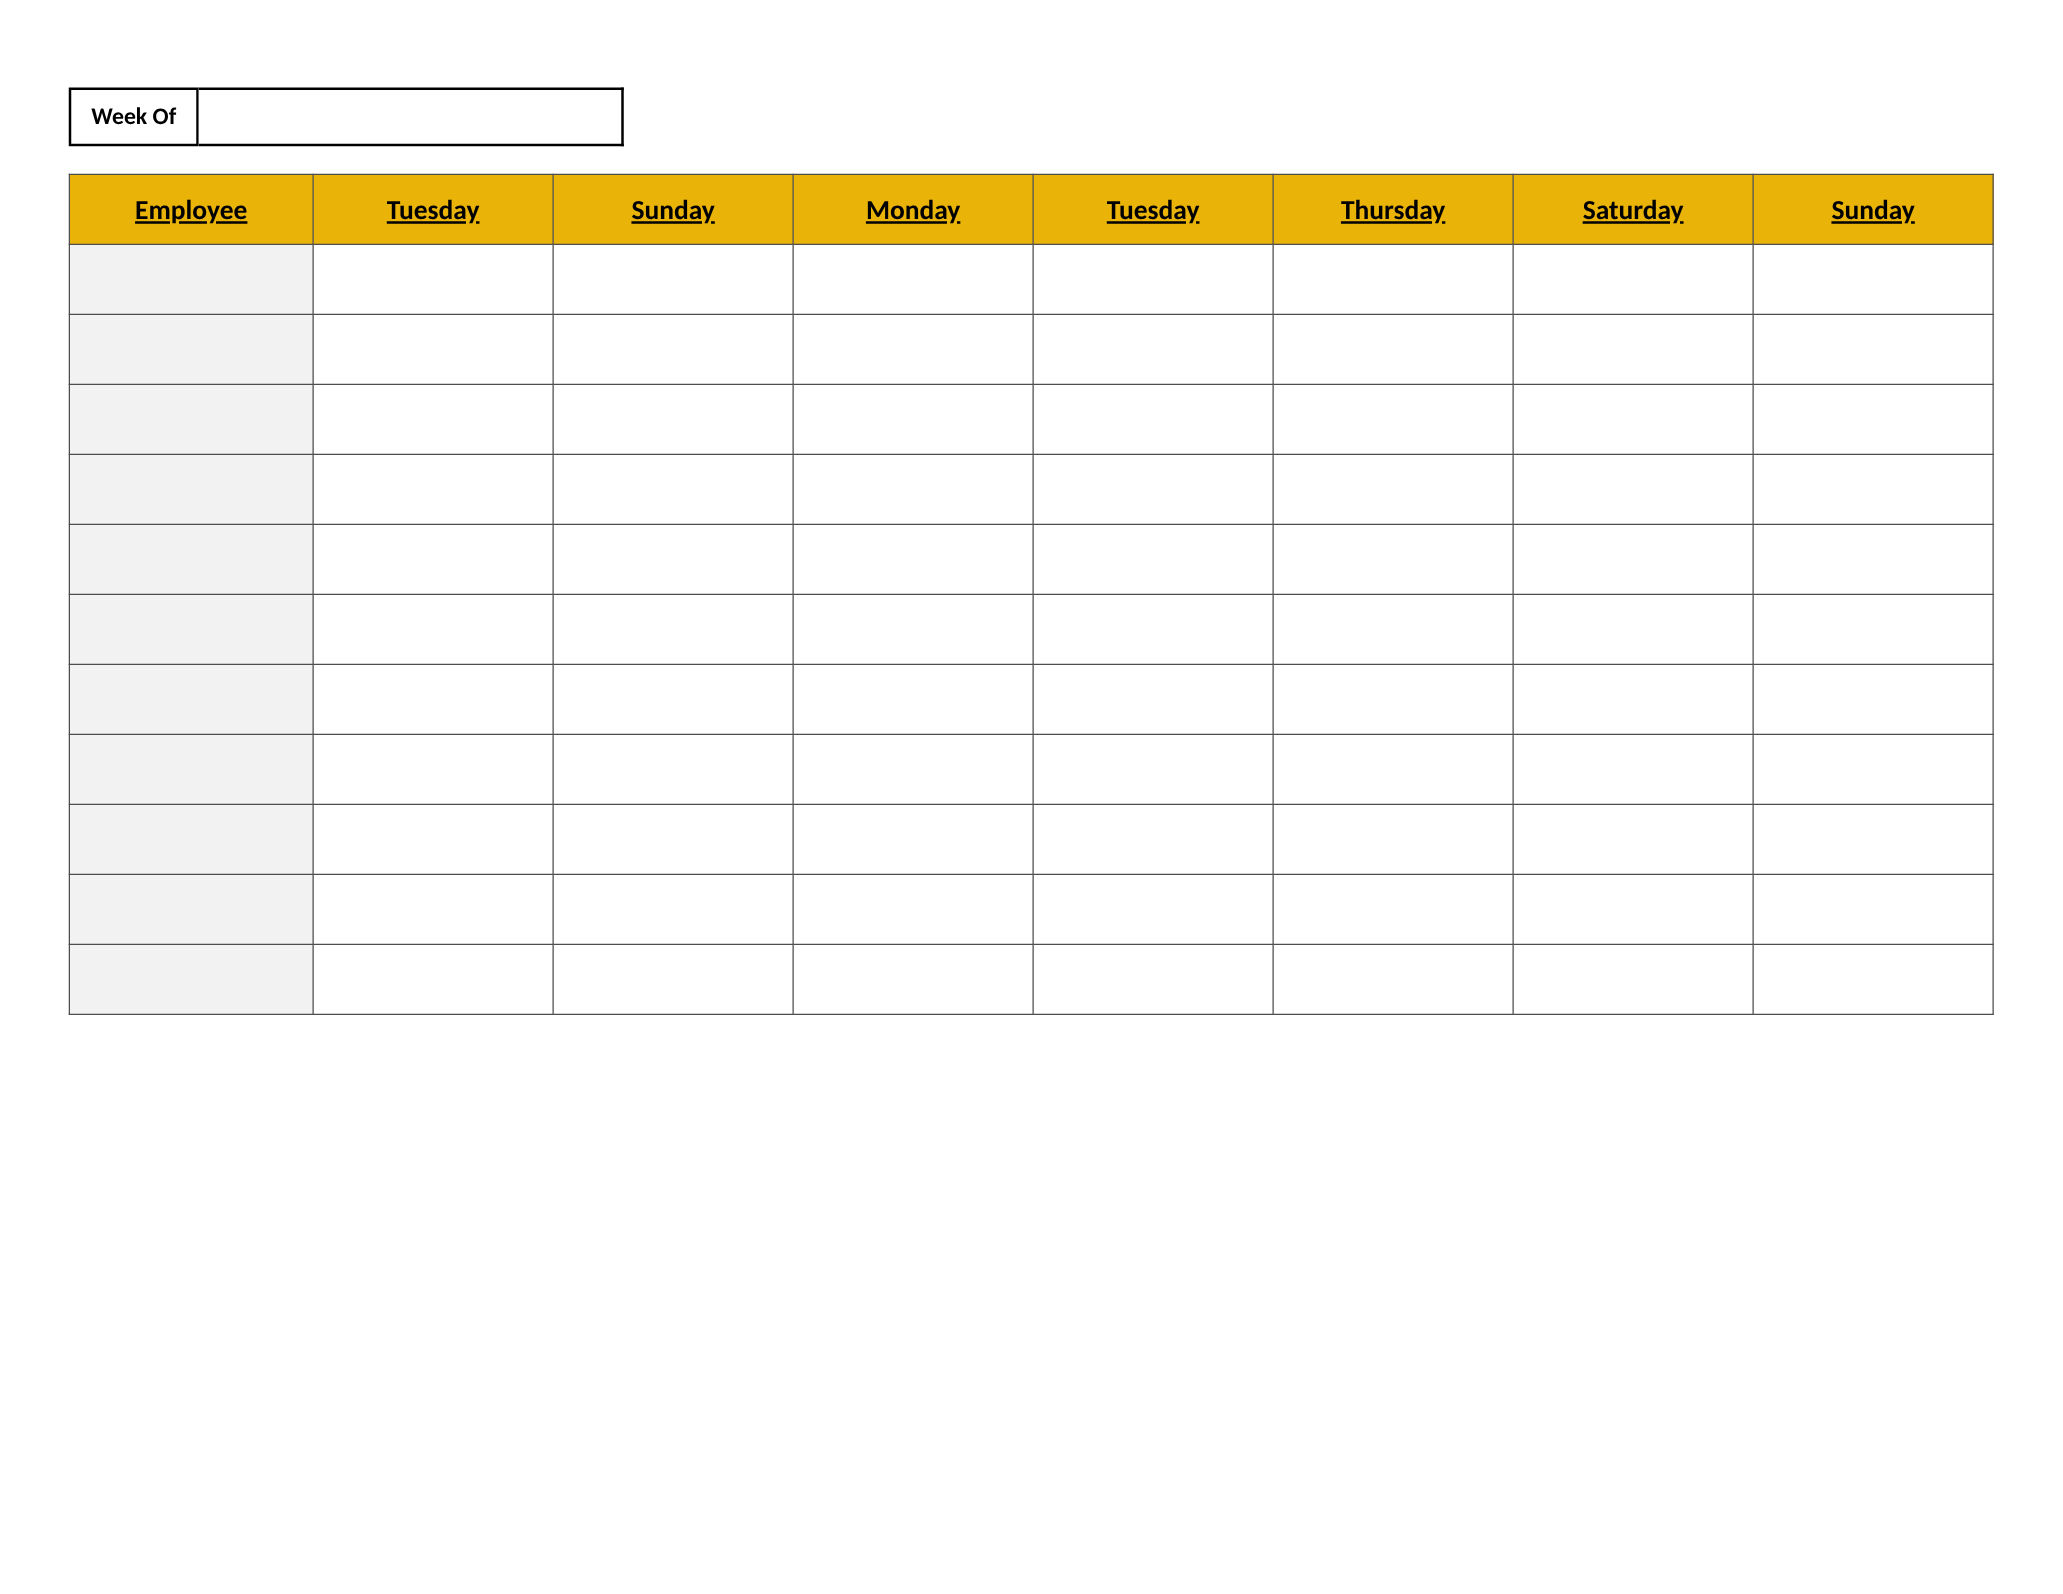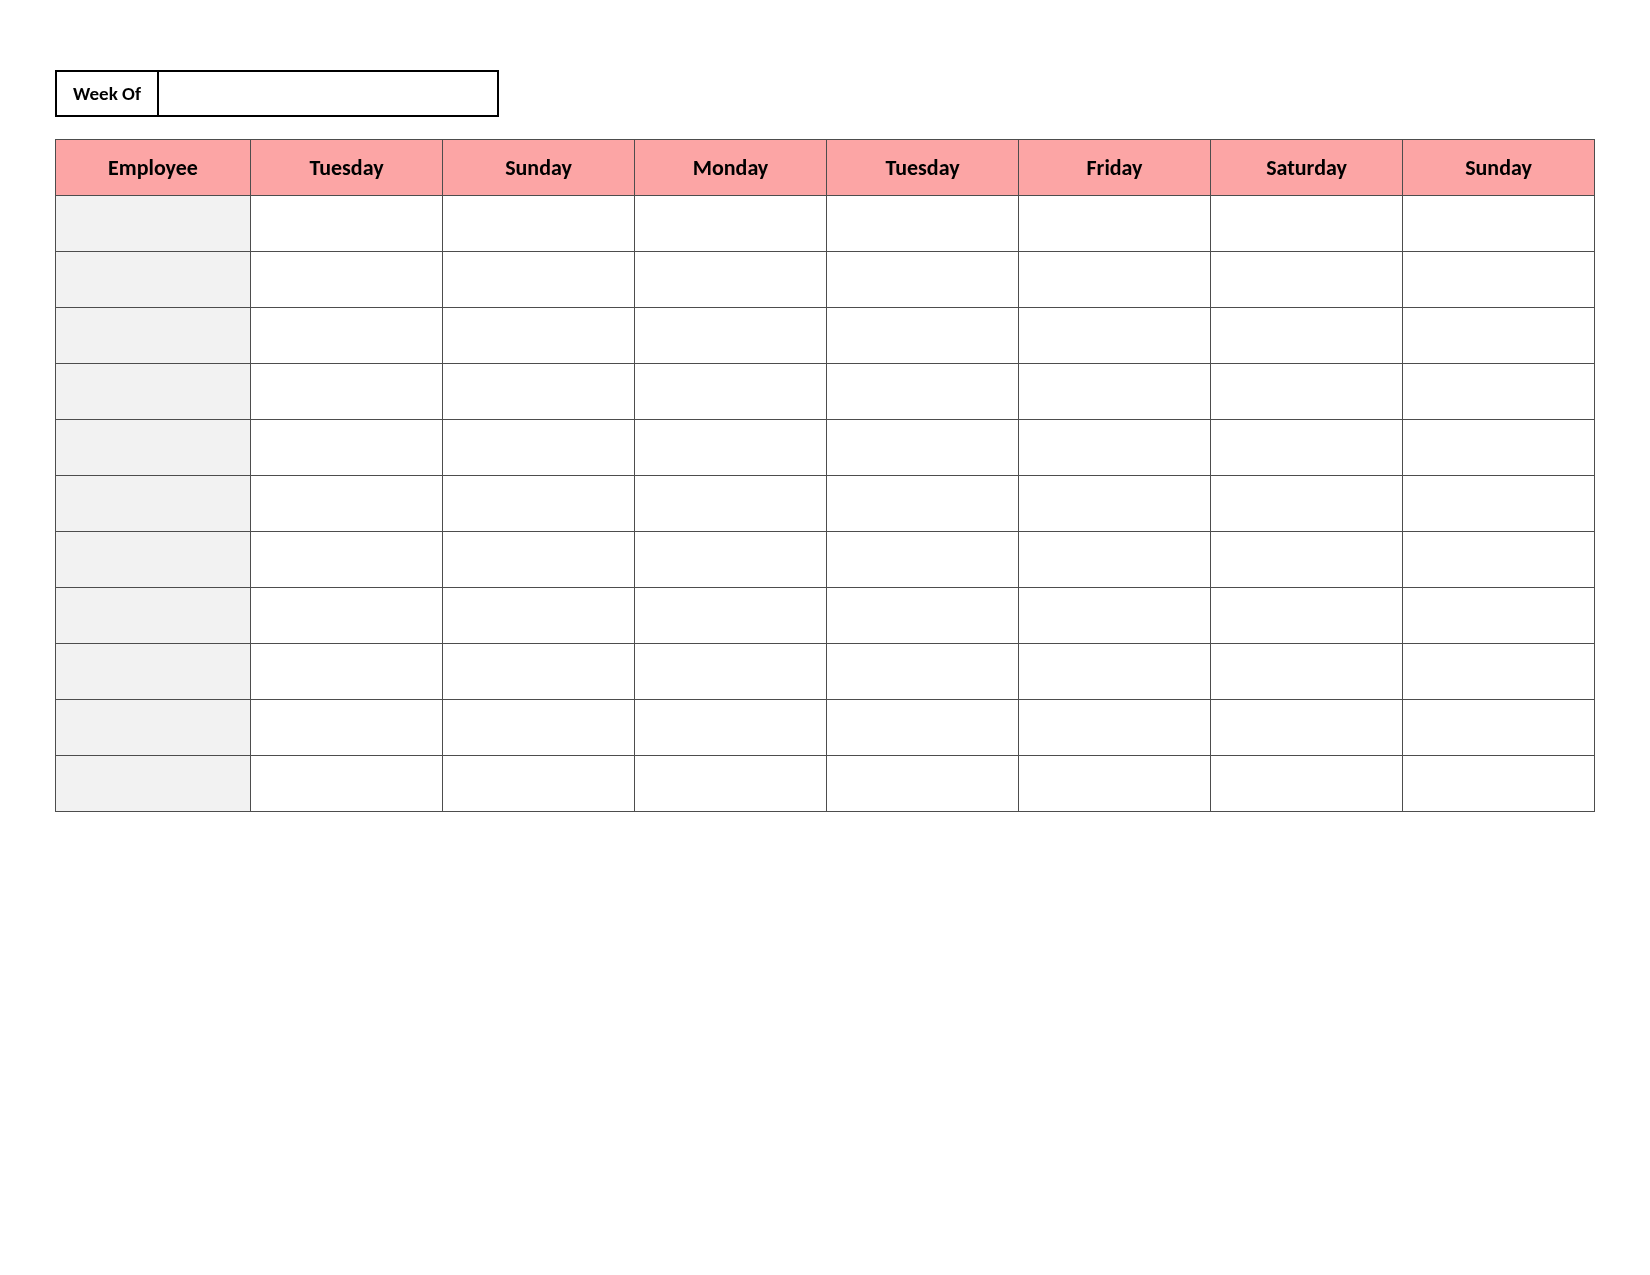--- a/index.html
+++ b/index.html
@@ -45,21 +45,22 @@
   table.schedule td {
     border: 1px solid #4d4d4d;
     height: 56px;
     font-size: 22px;
     font-weight: 700;
     text-align: center;
     vertical-align: middle;
     padding: 0;
   }
   table.schedule th {
-    background: #fca5a5;   
+    background: #eab308;   
+    text-decoration: underline;
   }
   table.schedule th.emp-col {
     width: 195px;
   }
   table.schedule td.emp-cell {
     background: #f2f2f2;   
   }
   table.schedule td {
     background: #ffffff;
   }
@@ -75,21 +76,21 @@
   </div>
 
   <table class="schedule">
     <thead>
       <tr>
         <th class="emp-col">Employee</th>
         <th>Tuesday</th>
         <th>Sunday</th>
         <th>Monday</th>
         <th>Tuesday</th>
-        <th>Friday</th>
+        <th>Thursday</th>
         <th>Saturday</th>
         <th>Sunday</th>
       </tr>
     </thead>
     <tbody>
       <tr>
         <td class="emp-cell"></td>
         <td></td>
         <td></td>
         <td></td>

